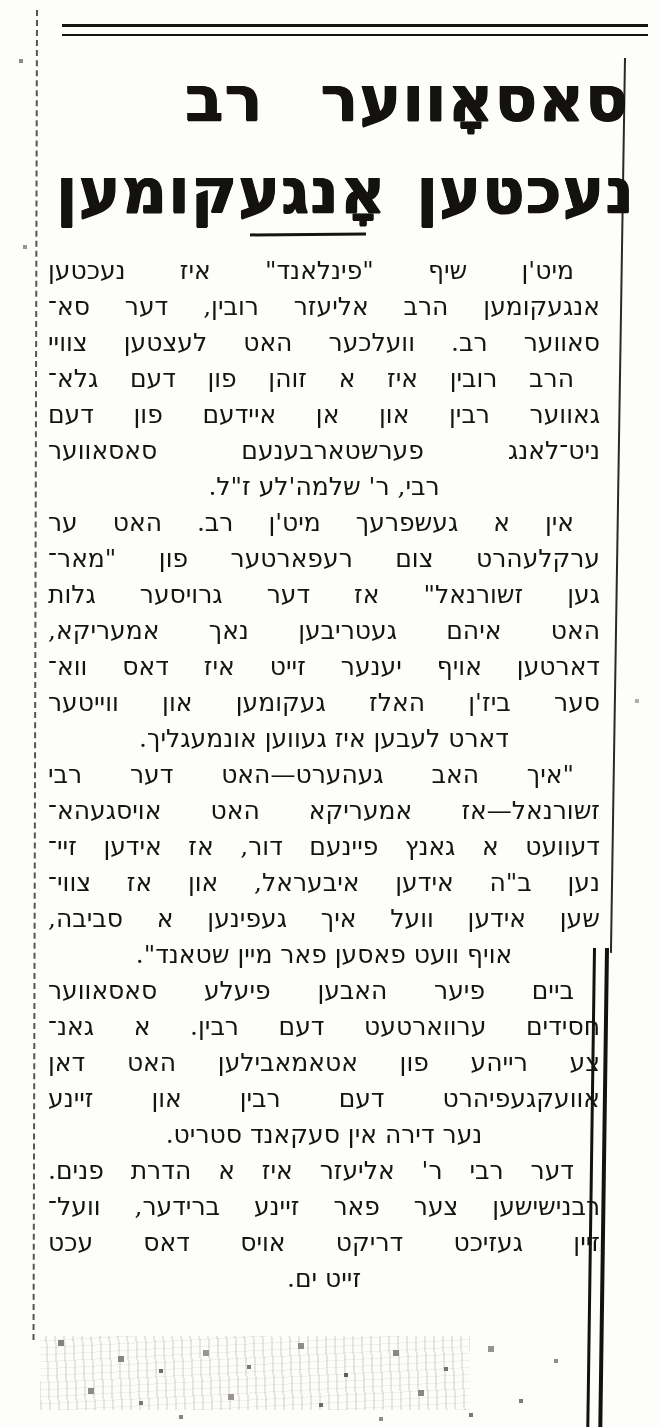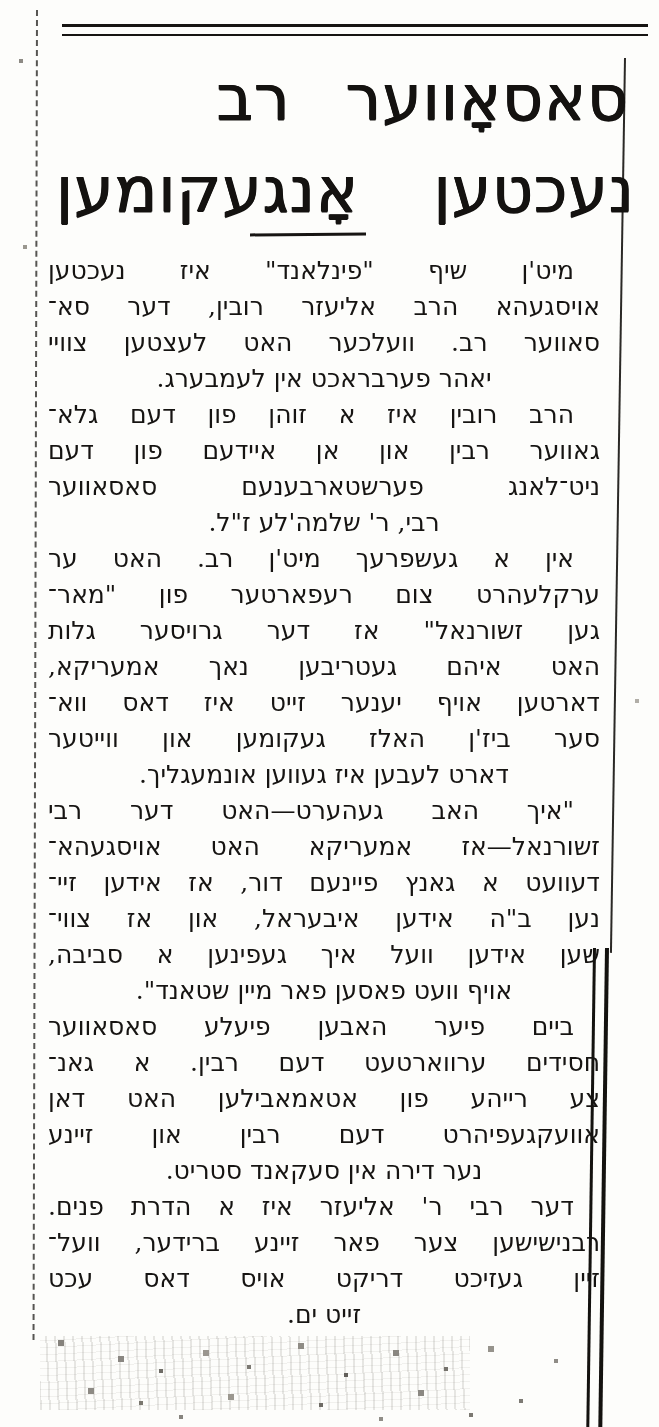--- a/index.html
+++ b/index.html
@@ -28,21 +28,21 @@
   }
   .right-rule-bottom{
     position:absolute;top:948px;right:50px;height:480px;width:9px;
     border-left:3px solid #14120f;border-right:4px solid #14120f;
     transform:rotate(0.8deg);transform-origin:top center;
   }
   
   .headline{position:absolute;top:52px;right:24px;left:18px;direction:rtl;}
   .headline .h-line{
     font-family:"DejaVu Serif","DejaVu Sans",serif;
-    font-weight:normal;font-size:63px;line-height:92px;color:#141210;
+    font-weight:bold;font-size:63px;line-height:92px;color:#141210;
     text-shadow:0.6px 0 0 currentColor,0 0.6px 0 currentColor,-0.6px 0 0 currentColor;
     letter-spacing:1px;
   }
   .headline .h1a{text-align:right;padding-right:6px;word-spacing:34px;}
   .headline .h1b{text-align:justify;text-align-last:justify;padding-left:2px;margin-left:36px;}
   .sub-rule{
     position:absolute;top:233px;left:250px;width:116px;height:3px;
     background:#171513;transform:rotate(-0.4deg);
   }
   
@@ -87,23 +87,22 @@
 
   <div class="headline">
     <div class="h-line h1a">סאסאָווער רב</div>
     <div class="h-line h1b">נעכטען אָנגעקומען</div>
   </div>
 
   <div class="sub-rule"></div>
 
   <div class="article">
       <div class="line first">מיט'ן שיף "פינלאנד" איז נעכטען</div>
-      <div class="line">אויסגעהא הרב אליעזר רובין, דער סא־</div>
+      <div class="line">אנגעקומען הרב אליעזר רובין, דער סא־</div>
       <div class="line">סאווער רב. וועלכער האט לעצטען צוויי</div>
-      <div class="line last">יאהר פערבראכט אין לעמבערג.</div>
       <div class="line first">הרב רובין איז א זוהן פון דעם גלא־</div>
       <div class="line">גאווער רבין און אן איידעם פון דעם</div>
       <div class="line">ניט־לאנג פערשטארבענעם סאסאווער</div>
       <div class="line last">רבי, ר' שלמה'לע ז"ל.</div>
       <div class="line first">אין א געשפרעך מיט'ן רב. האט ער</div>
       <div class="line">ערקלעהרט צום רעפארטער פון "מאר־</div>
       <div class="line">גען זשורנאל" אז דער גרויסער גלות</div>
       <div class="line">האט איהם געטריבען נאך אמעריקא,</div>
       <div class="line">דארטען אויף יענער זייט איז דאס ווא־</div>
       <div class="line">סער ביז'ן האלז געקומען און ווייטער</div>

